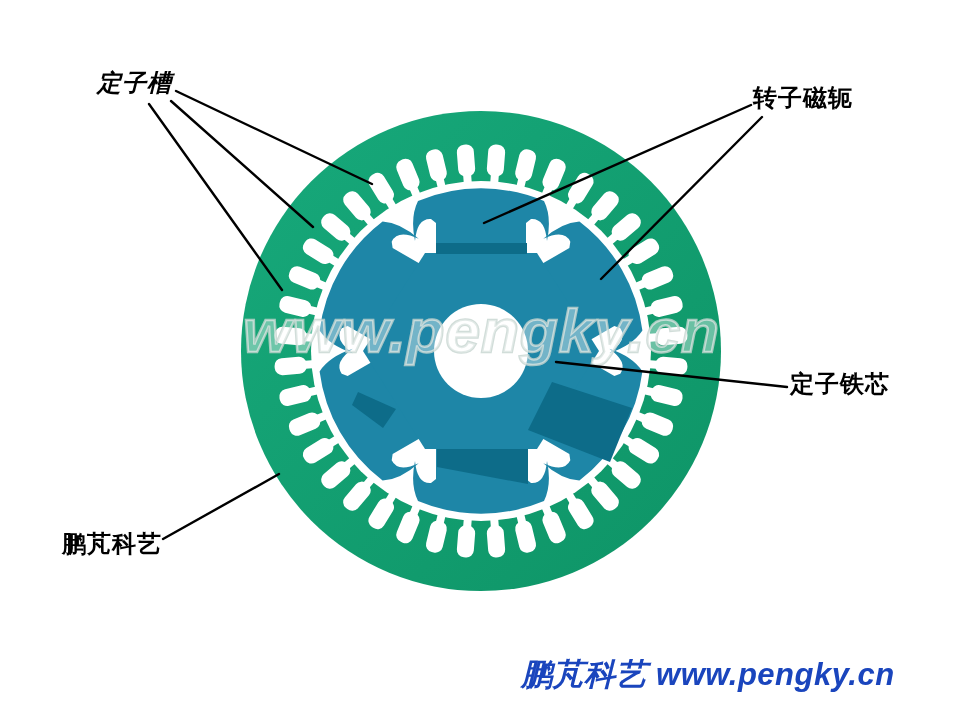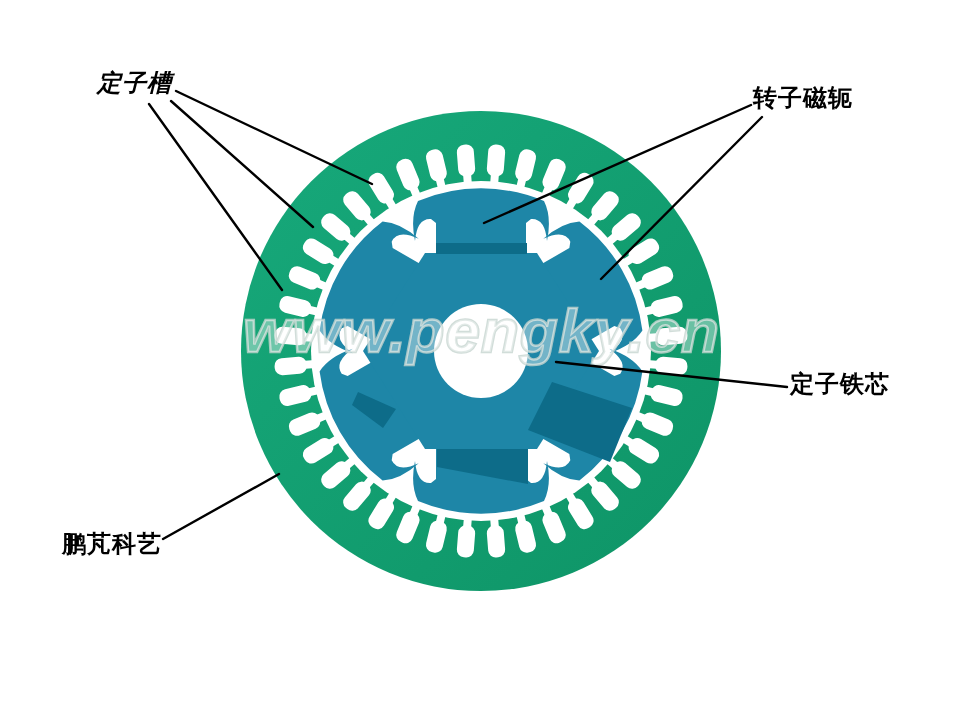--- a/index.html
+++ b/index.html
@@ -204,13 +204,14 @@
       <line x1="762" y1="117" x2="601" y2="279" stroke="#000000" stroke-width="2.4" stroke-linecap="round"></line>
       <line x1="787" y1="387" x2="556" y2="362" stroke="#000000" stroke-width="2.4" stroke-linecap="round"></line>
       <line x1="163" y1="539" x2="279" y2="474" stroke="#000000" stroke-width="2.4" stroke-linecap="round"></line>
     </svg>
   <div id="labels-layer">
       <div class="diagram-label" style="left: 97px; top: 70px; font-style: italic;">定子槽</div>
       <div class="diagram-label" style="left: 753px; top: 85px;">转子磁轭</div>
       <div class="diagram-label" style="left: 790px; top: 371px;">定子铁芯</div>
       <div class="diagram-label" style="left: 62px; top: 531px;">鹏芃科艺</div>
     </div>
+  <div id="footer-credit" style="color: rgb(26, 69, 189);">鹏芃科艺 www.pengky.cn</div>
 </div>
 
 </body></html>

